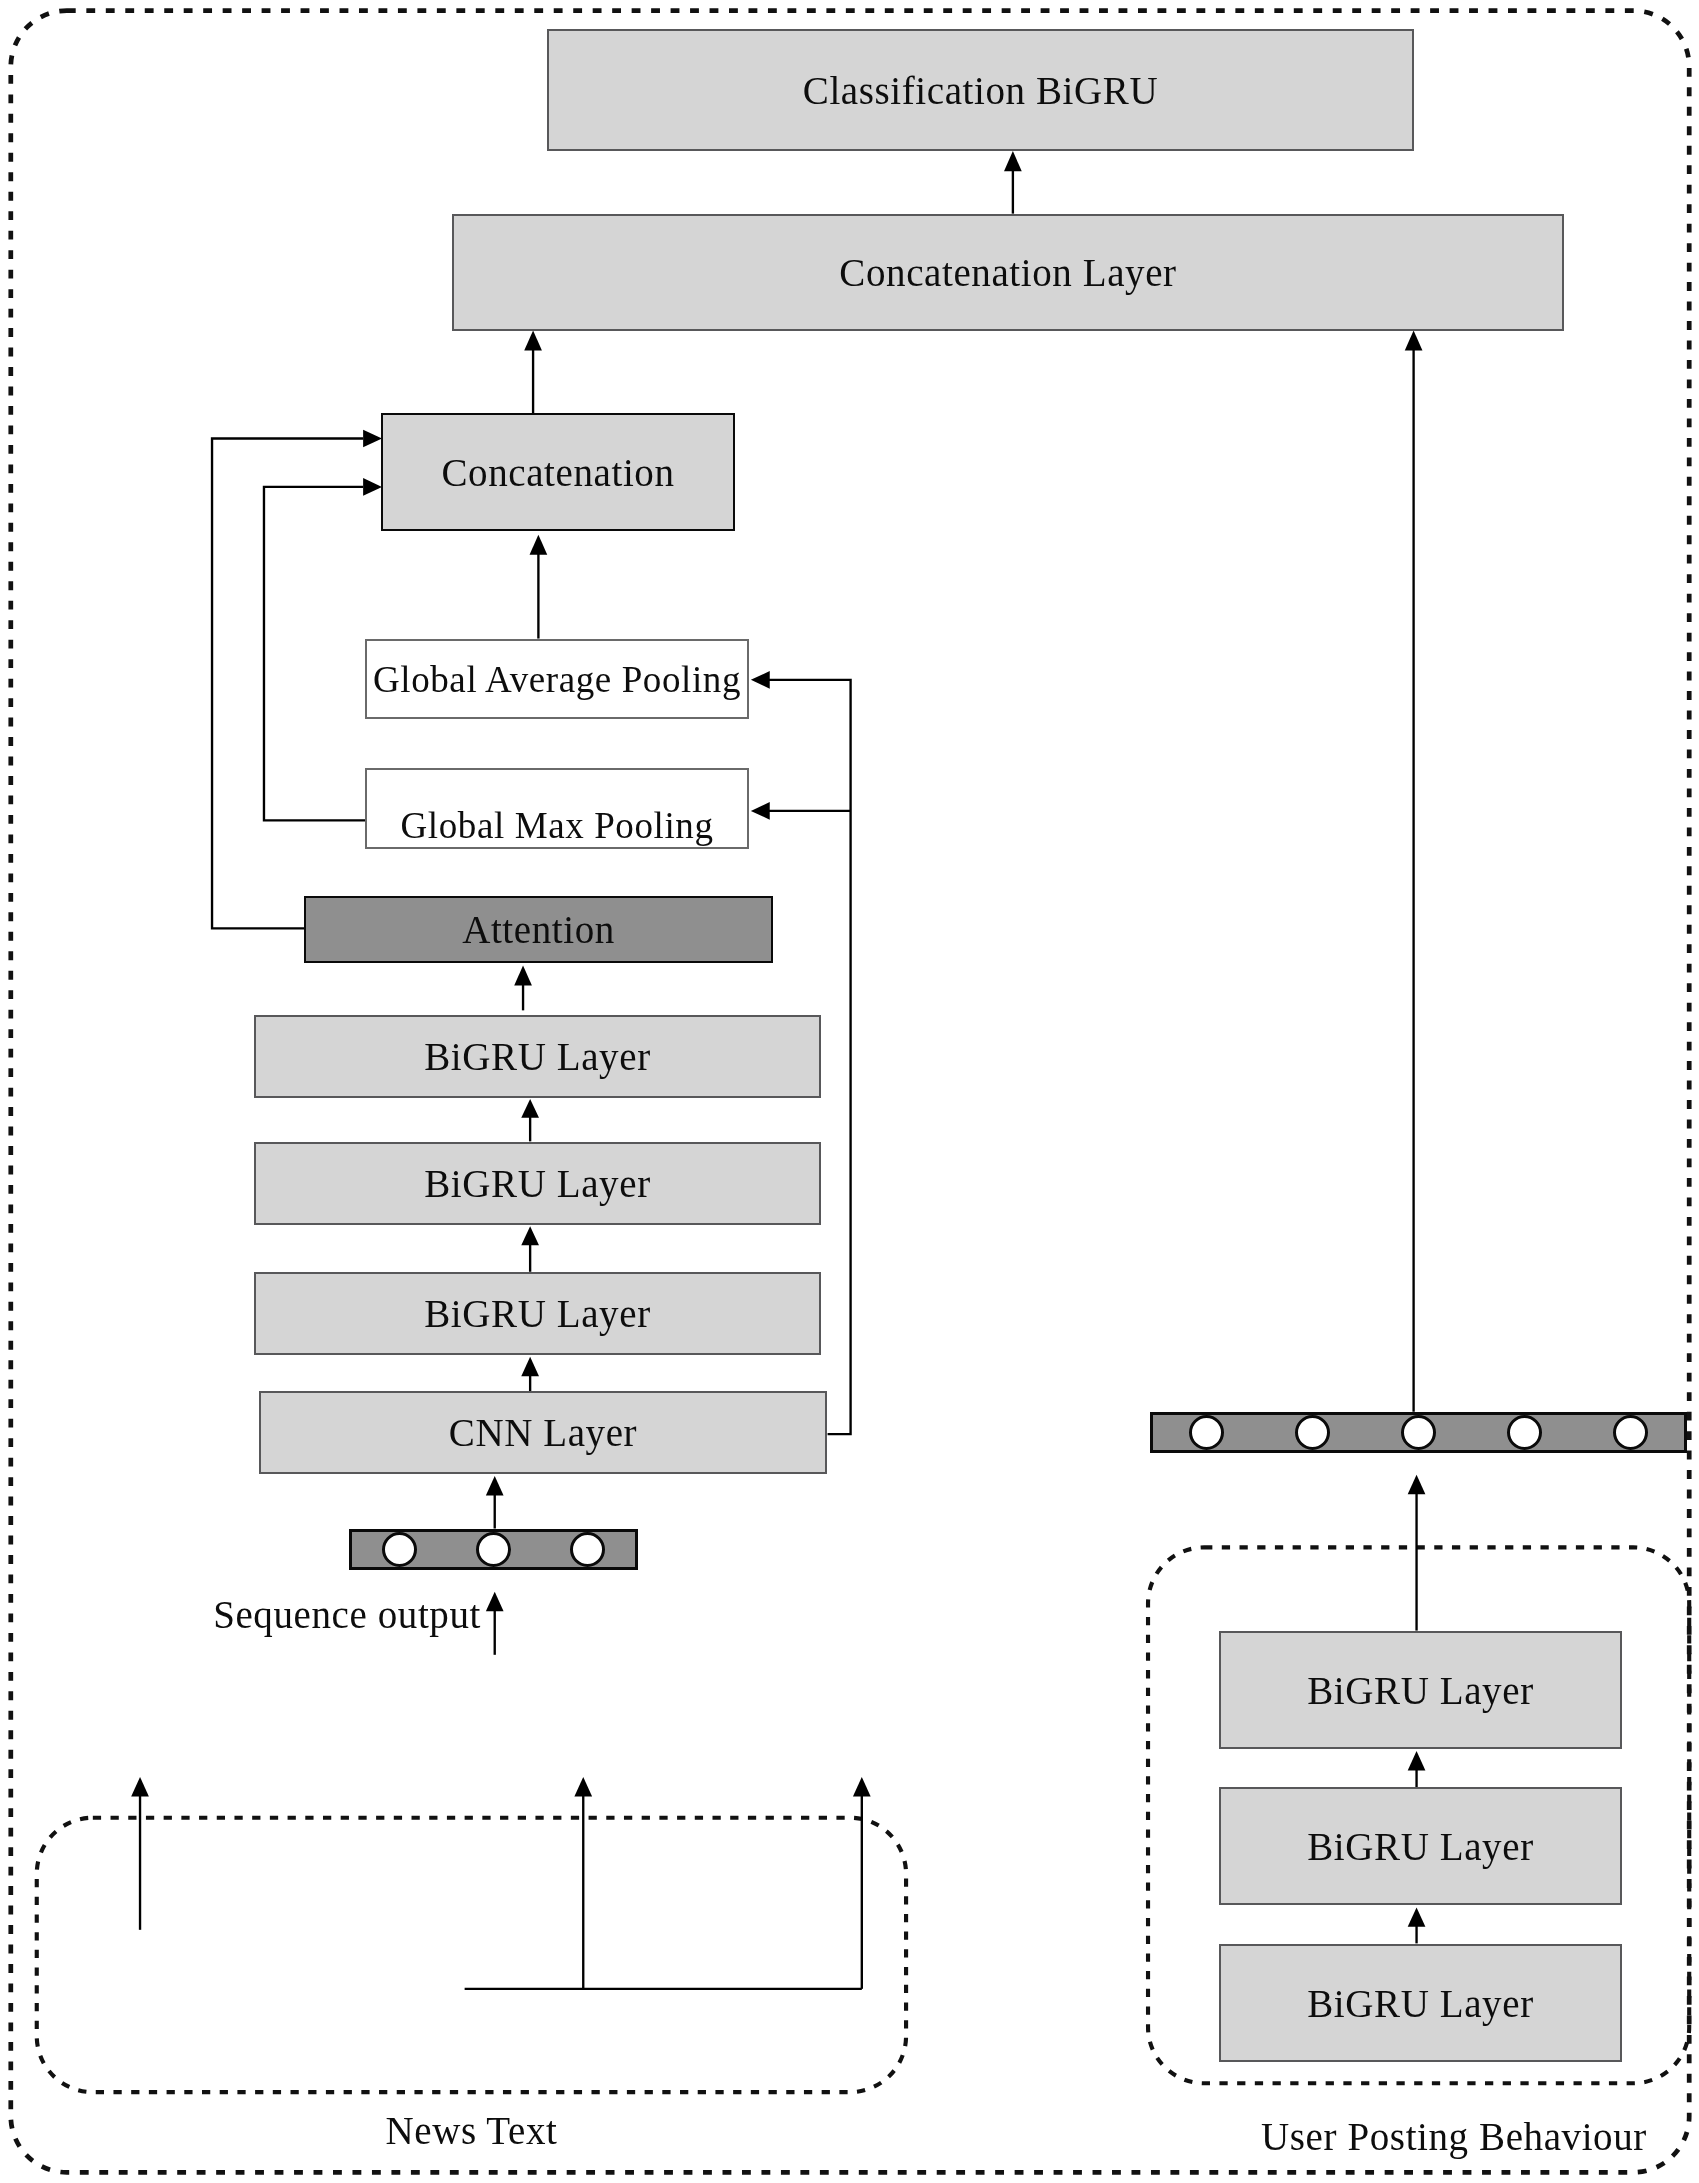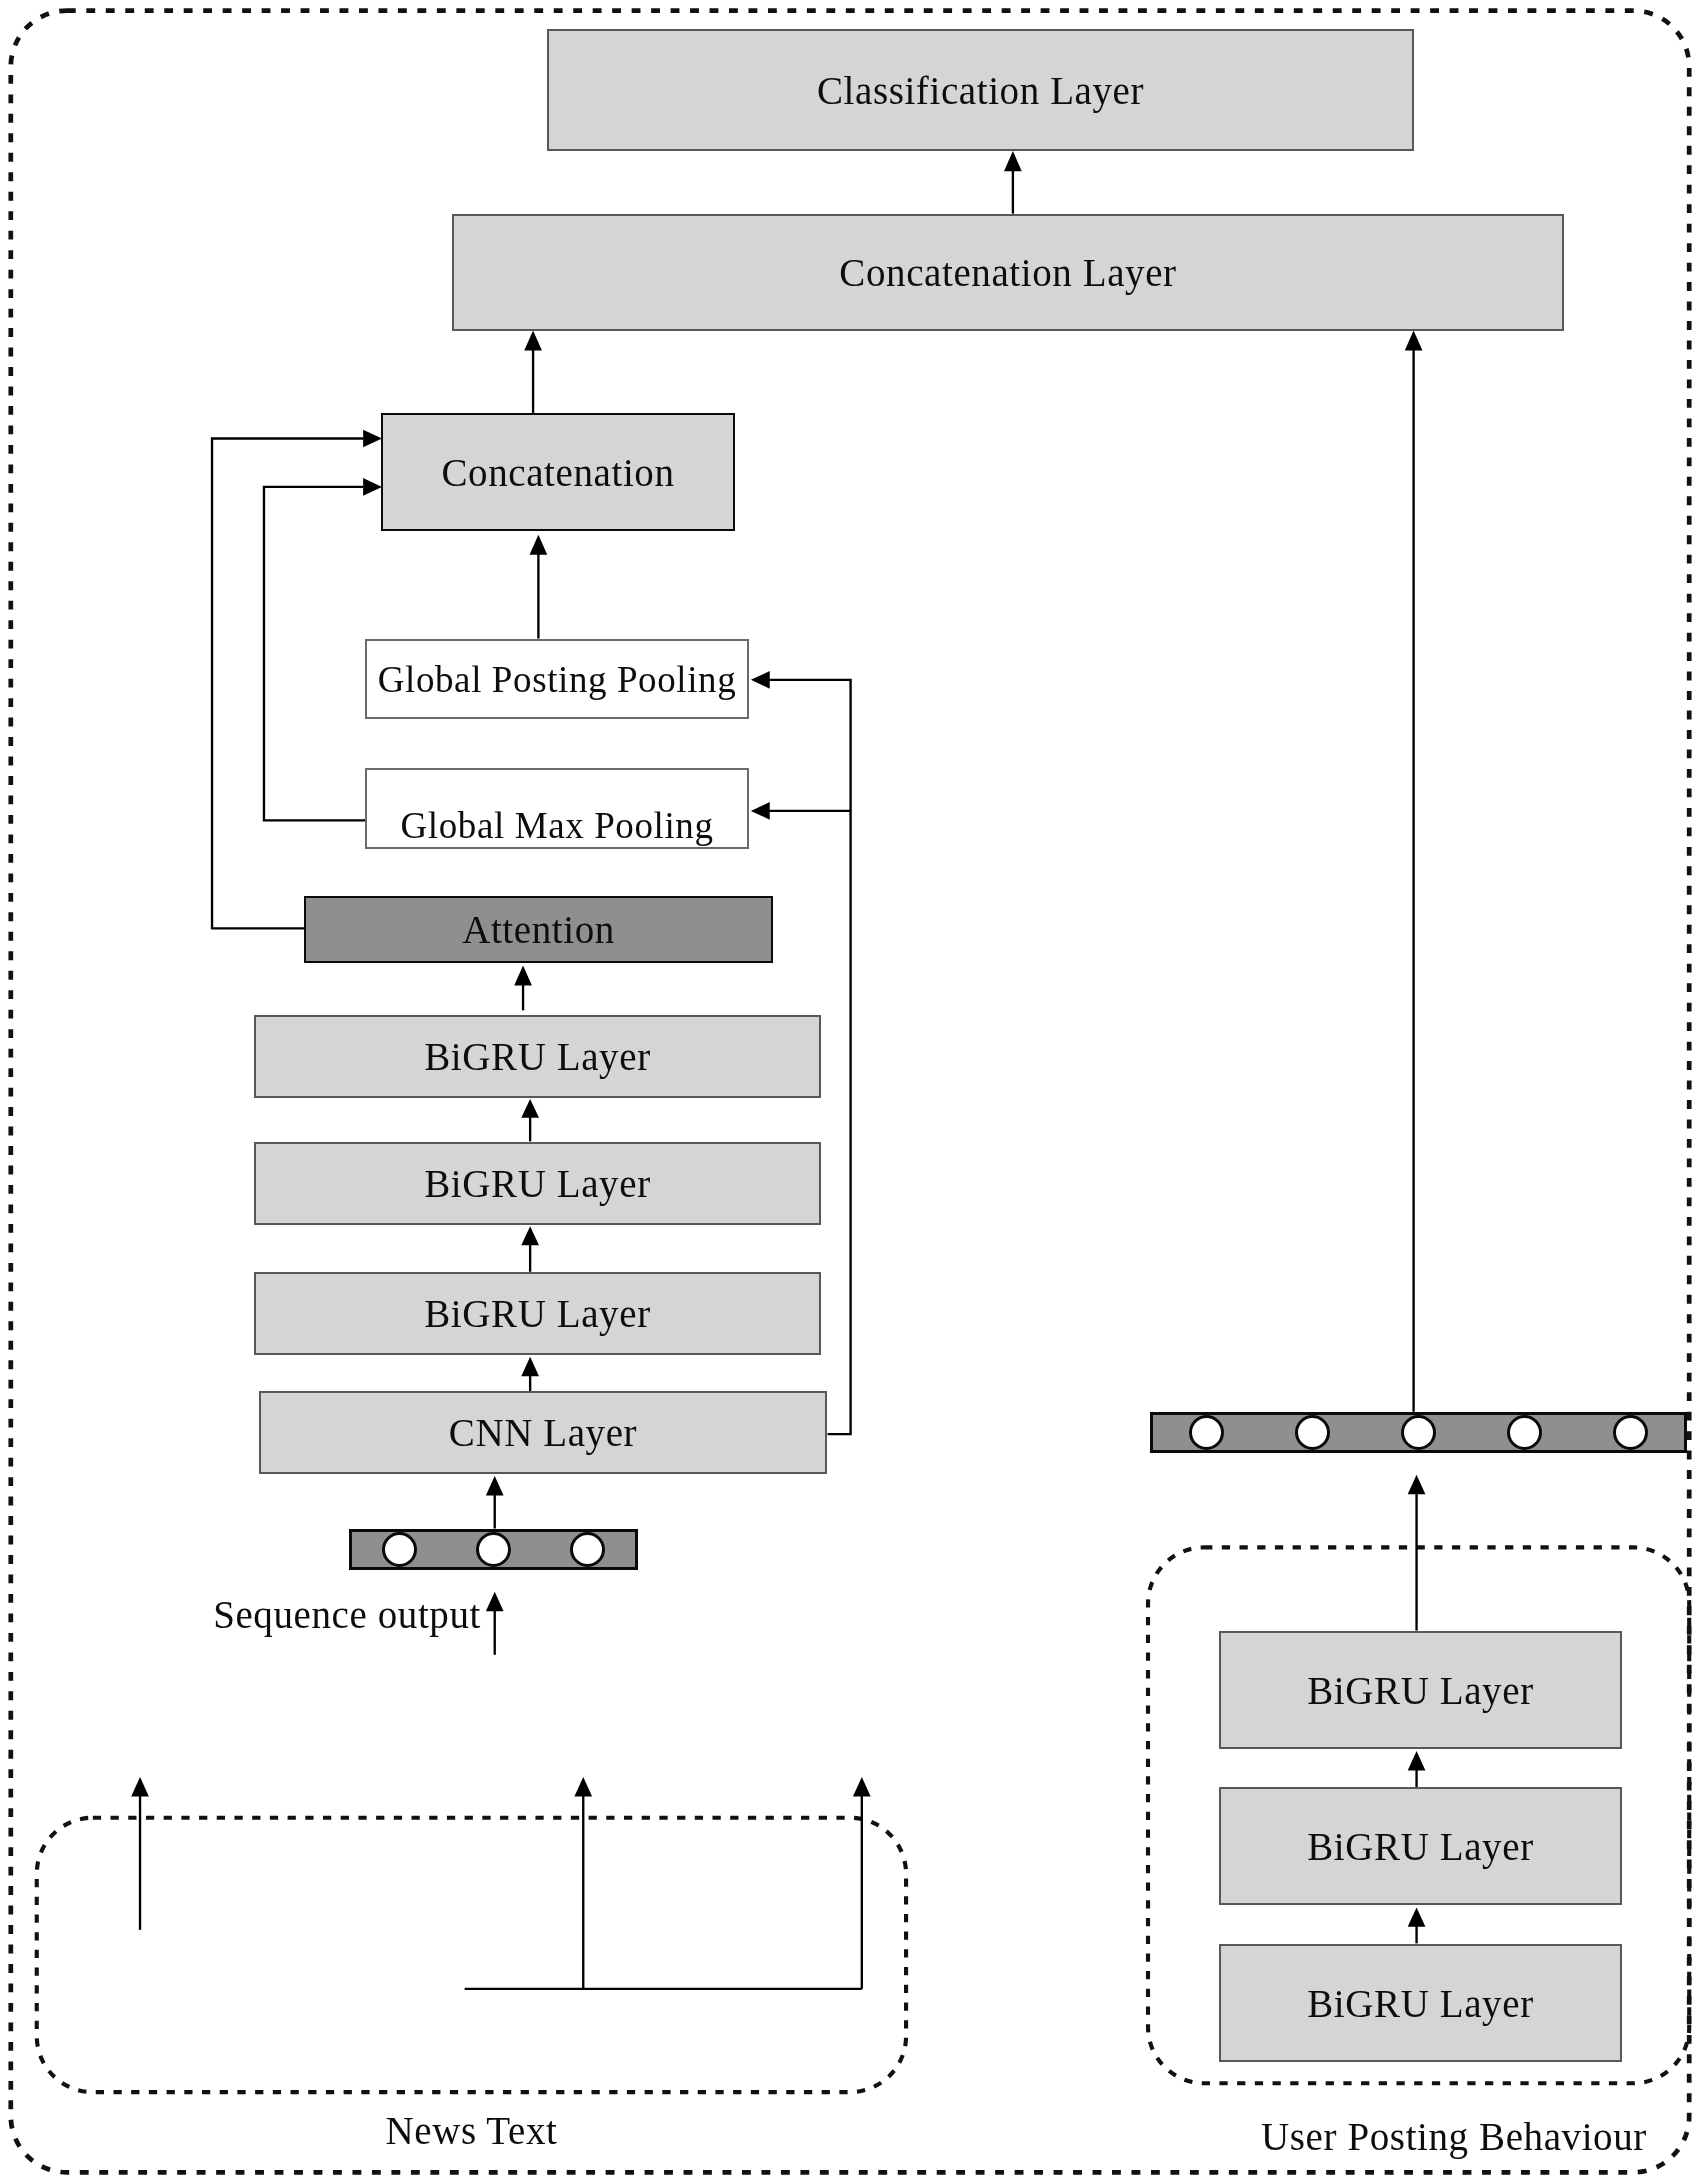--- a/index.html
+++ b/index.html
@@ -99,33 +99,33 @@
       <polygon points="222,3044 252,3044 237,3011"></polygon>
       <polygon points="973,3044 1003,3044 988,3011"></polygon>
       <polygon points="1445,3044 1475,3044 1460,3011"></polygon>
       <polygon points="2385,2532 2415,2532 2400,2499"></polygon>
       <polygon points="2385,3000 2415,3000 2400,2967"></polygon>
       <polygon points="2385,3265 2415,3265 2400,3232"></polygon>
     </g>
   </svg>
 
   <div class="node light" style="left:547px;top:29px;width:867px;height:122px;">
-      <span>Classification Layer</span>
+      <span>Classification BiGRU</span>
     </div>
 
   <div class="node light" style="left:452px;top:214px;width:1112px;height:117px;">
       <span>Concatenation Layer</span>
     </div>
 
   <div class="node boldedge" style="left:381px;top:413px;width:354px;height:118px;">
       <span>Concatenation</span>
     </div>
 
   <div class="node outline" style="left:365px;top:639px;width:384px;height:80px;">
-      <span>Global Posting Pooling</span>
+      <span>Global Average Pooling</span>
     </div>
 
   <div class="node outline" style="left:365px;top:768px;width:384px;height:81px;align-items:flex-end;">
       <span>Global Max Pooling</span>
     </div>
 
   <div class="node dark" style="left:304px;top:896px;width:469px;height:67px;">
       <span>Attention</span>
     </div>
 

